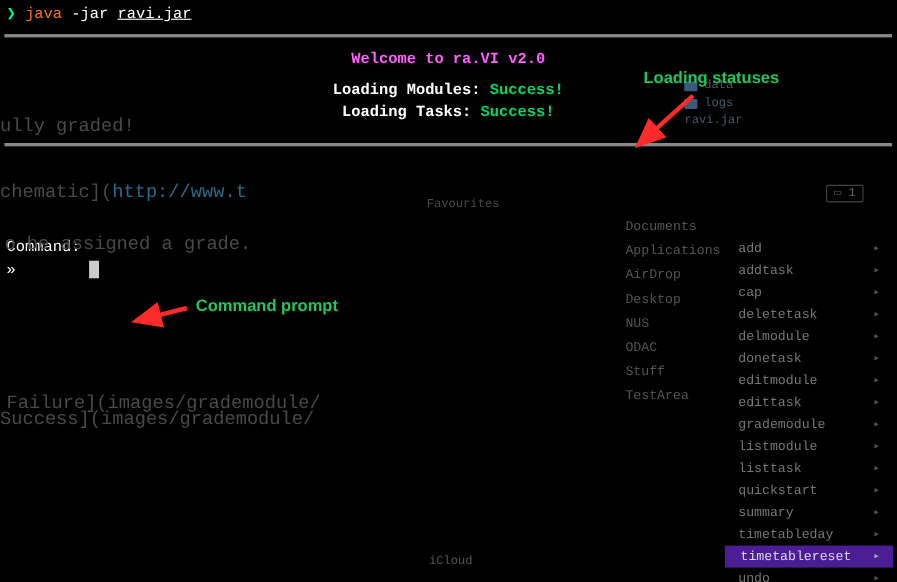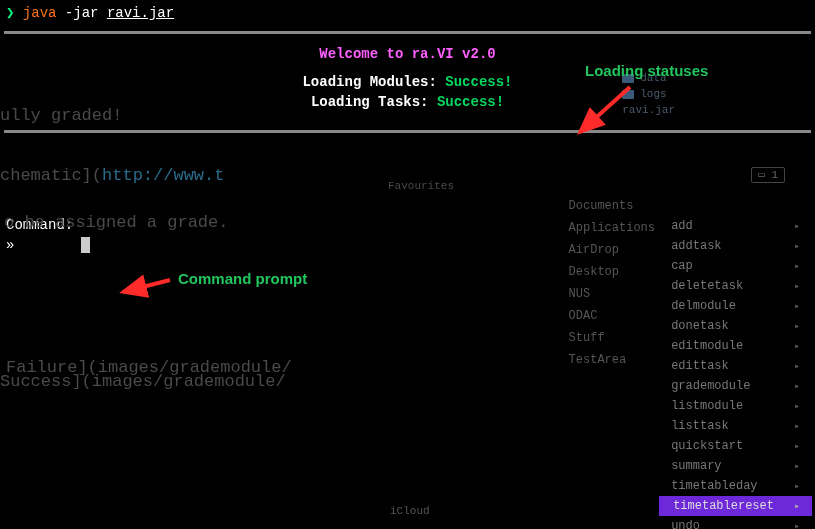--- a/index.html
+++ b/index.html
@@ -117,21 +117,21 @@
     }
     .menu-ghost .mitem {
       padding: 3px 12px;
       display: flex;
       justify-content: space-between;
       gap: 20px;
       align-items: center;
       min-width: 120px;
     }
     .menu-ghost .mitem.hl {
-      background: #6d28d9;
+      background: #4c1d95;
       color: #ddd;
       padding-left: 14px;
     }
     .chevron {
       font-size: 10px;
       color: #555;
     }
     .menu-ghost .mitem.hl .chevron {
       color: #aaa;
     }

